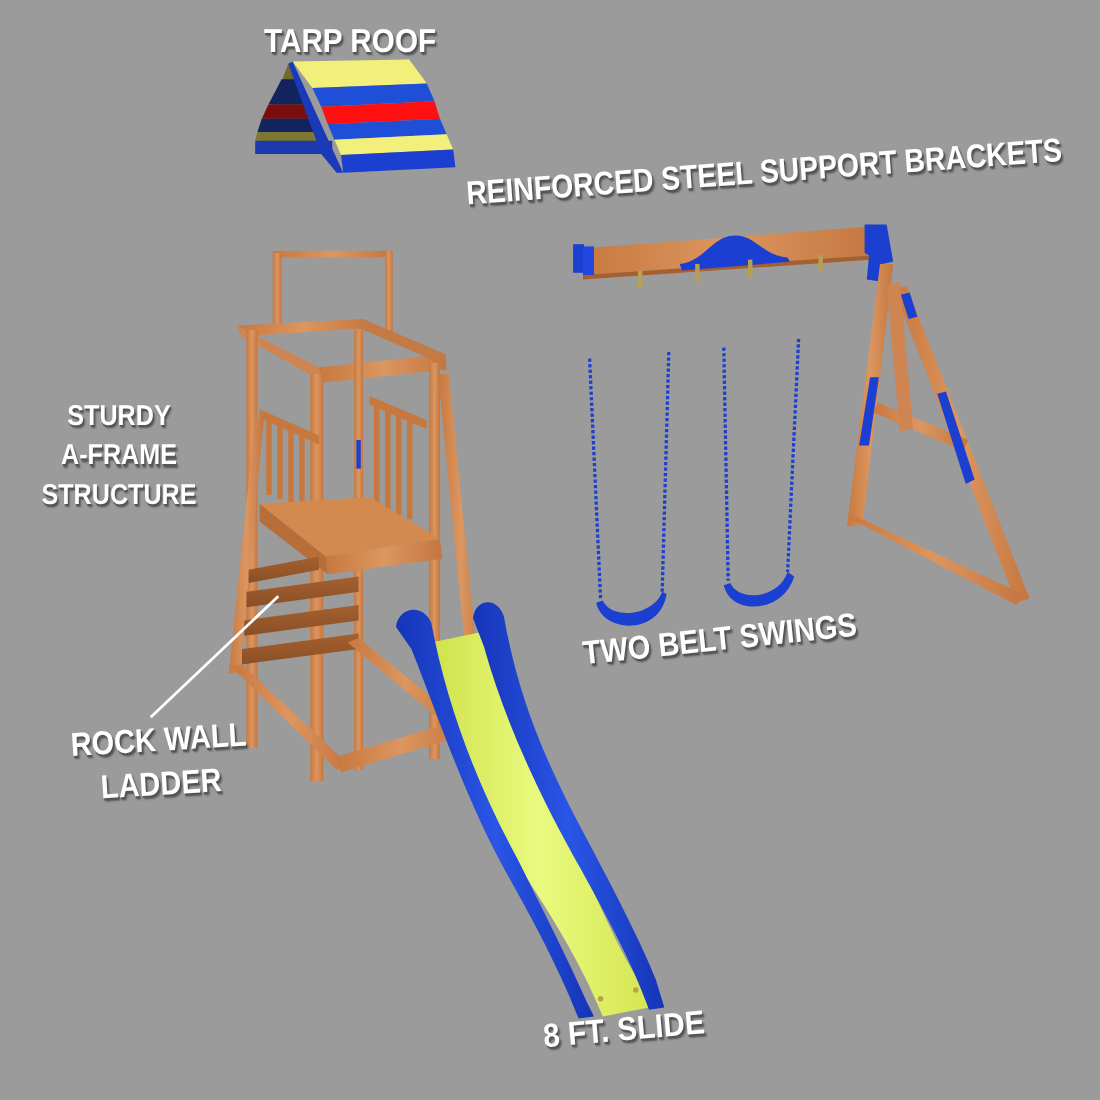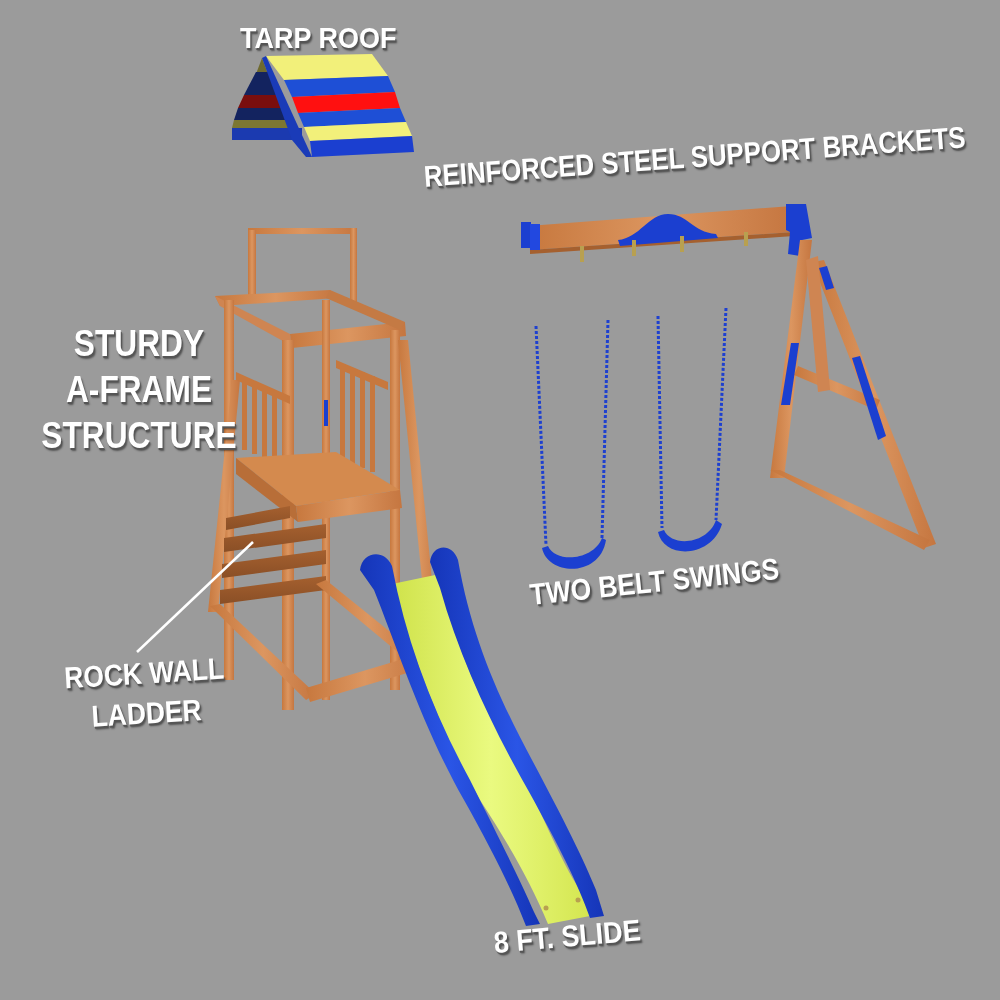--- a/index.html
+++ b/index.html
@@ -13,21 +13,21 @@
       text-transform: uppercase;
       letter-spacing: 0px;
       text-shadow: 1px 2px 0 #555555, 2px 3px 2px rgba(0,0,0,0.45);
       white-space: nowrap;
       line-height: 1;
       transform-origin: left center;
     }
     .label .line { display: block; }
     #lbl-tarp { left: 240px; top: 23px; font-size: 30px; transform: scaleX(0.9); }
     #lbl-brackets { left: 424px; top: 162px; font-size: 30px; transform: rotate(-4.2deg) scaleX(0.86); }
-    #lbl-aframe { left: 28px; top: 326px; font-size: 36px; text-align: center; }
+    #lbl-aframe { left: 28px; top: 364px; font-size: 26px; text-align: center; }
     #lbl-aframe .line { margin-bottom: 10px; transform: scaleX(0.88); }
     #lbl-rock { left: 55px; top: 664px; font-size: 30px; text-align: center; transform: rotate(-3.5deg); }
     #lbl-rock .line { margin-bottom: 10px; transform: scaleX(0.88); }
     #lbl-swings { left: 530px; top: 580px; font-size: 30px; transform: rotate(-6deg) scaleX(0.88); }
     #lbl-slide { left: 494px; top: 928px; font-size: 30px; transform: rotate(-5deg) scaleX(0.9); }
   </style>
 </head>
 <body>
 
 <svg id="scene" viewBox="0 0 1000 1000" xmlns="http://www.w3.org/2000/svg">

